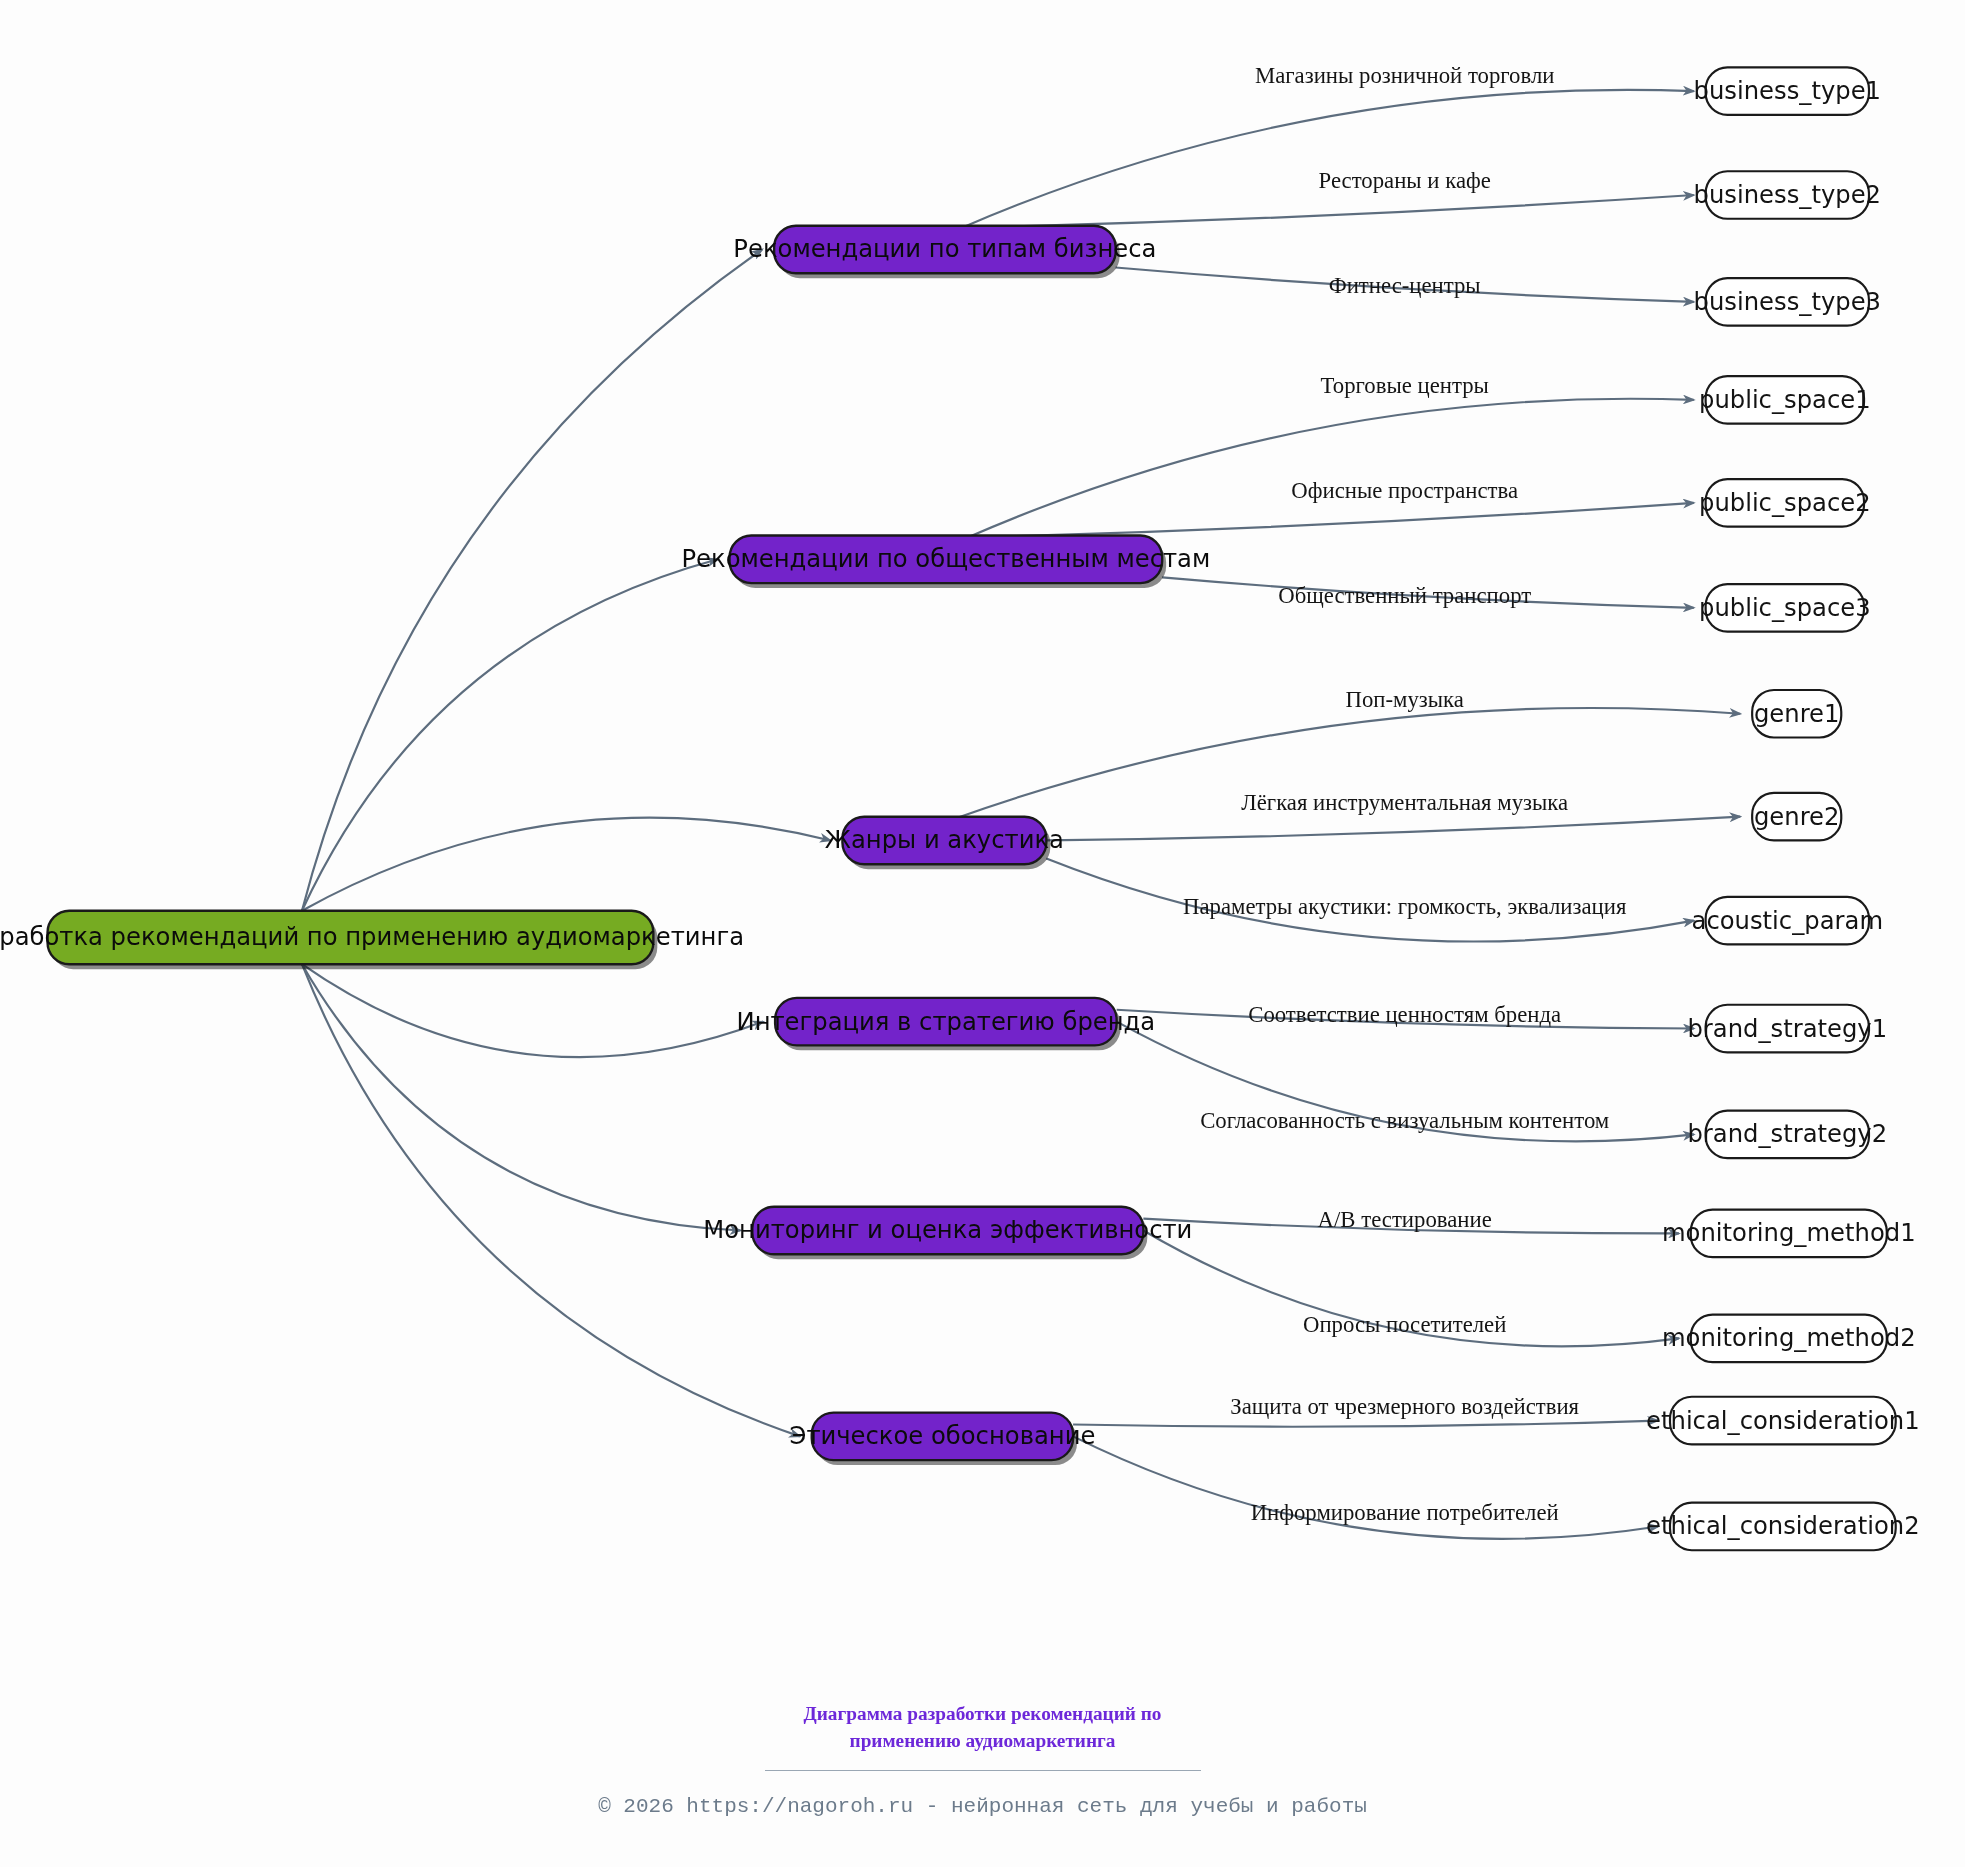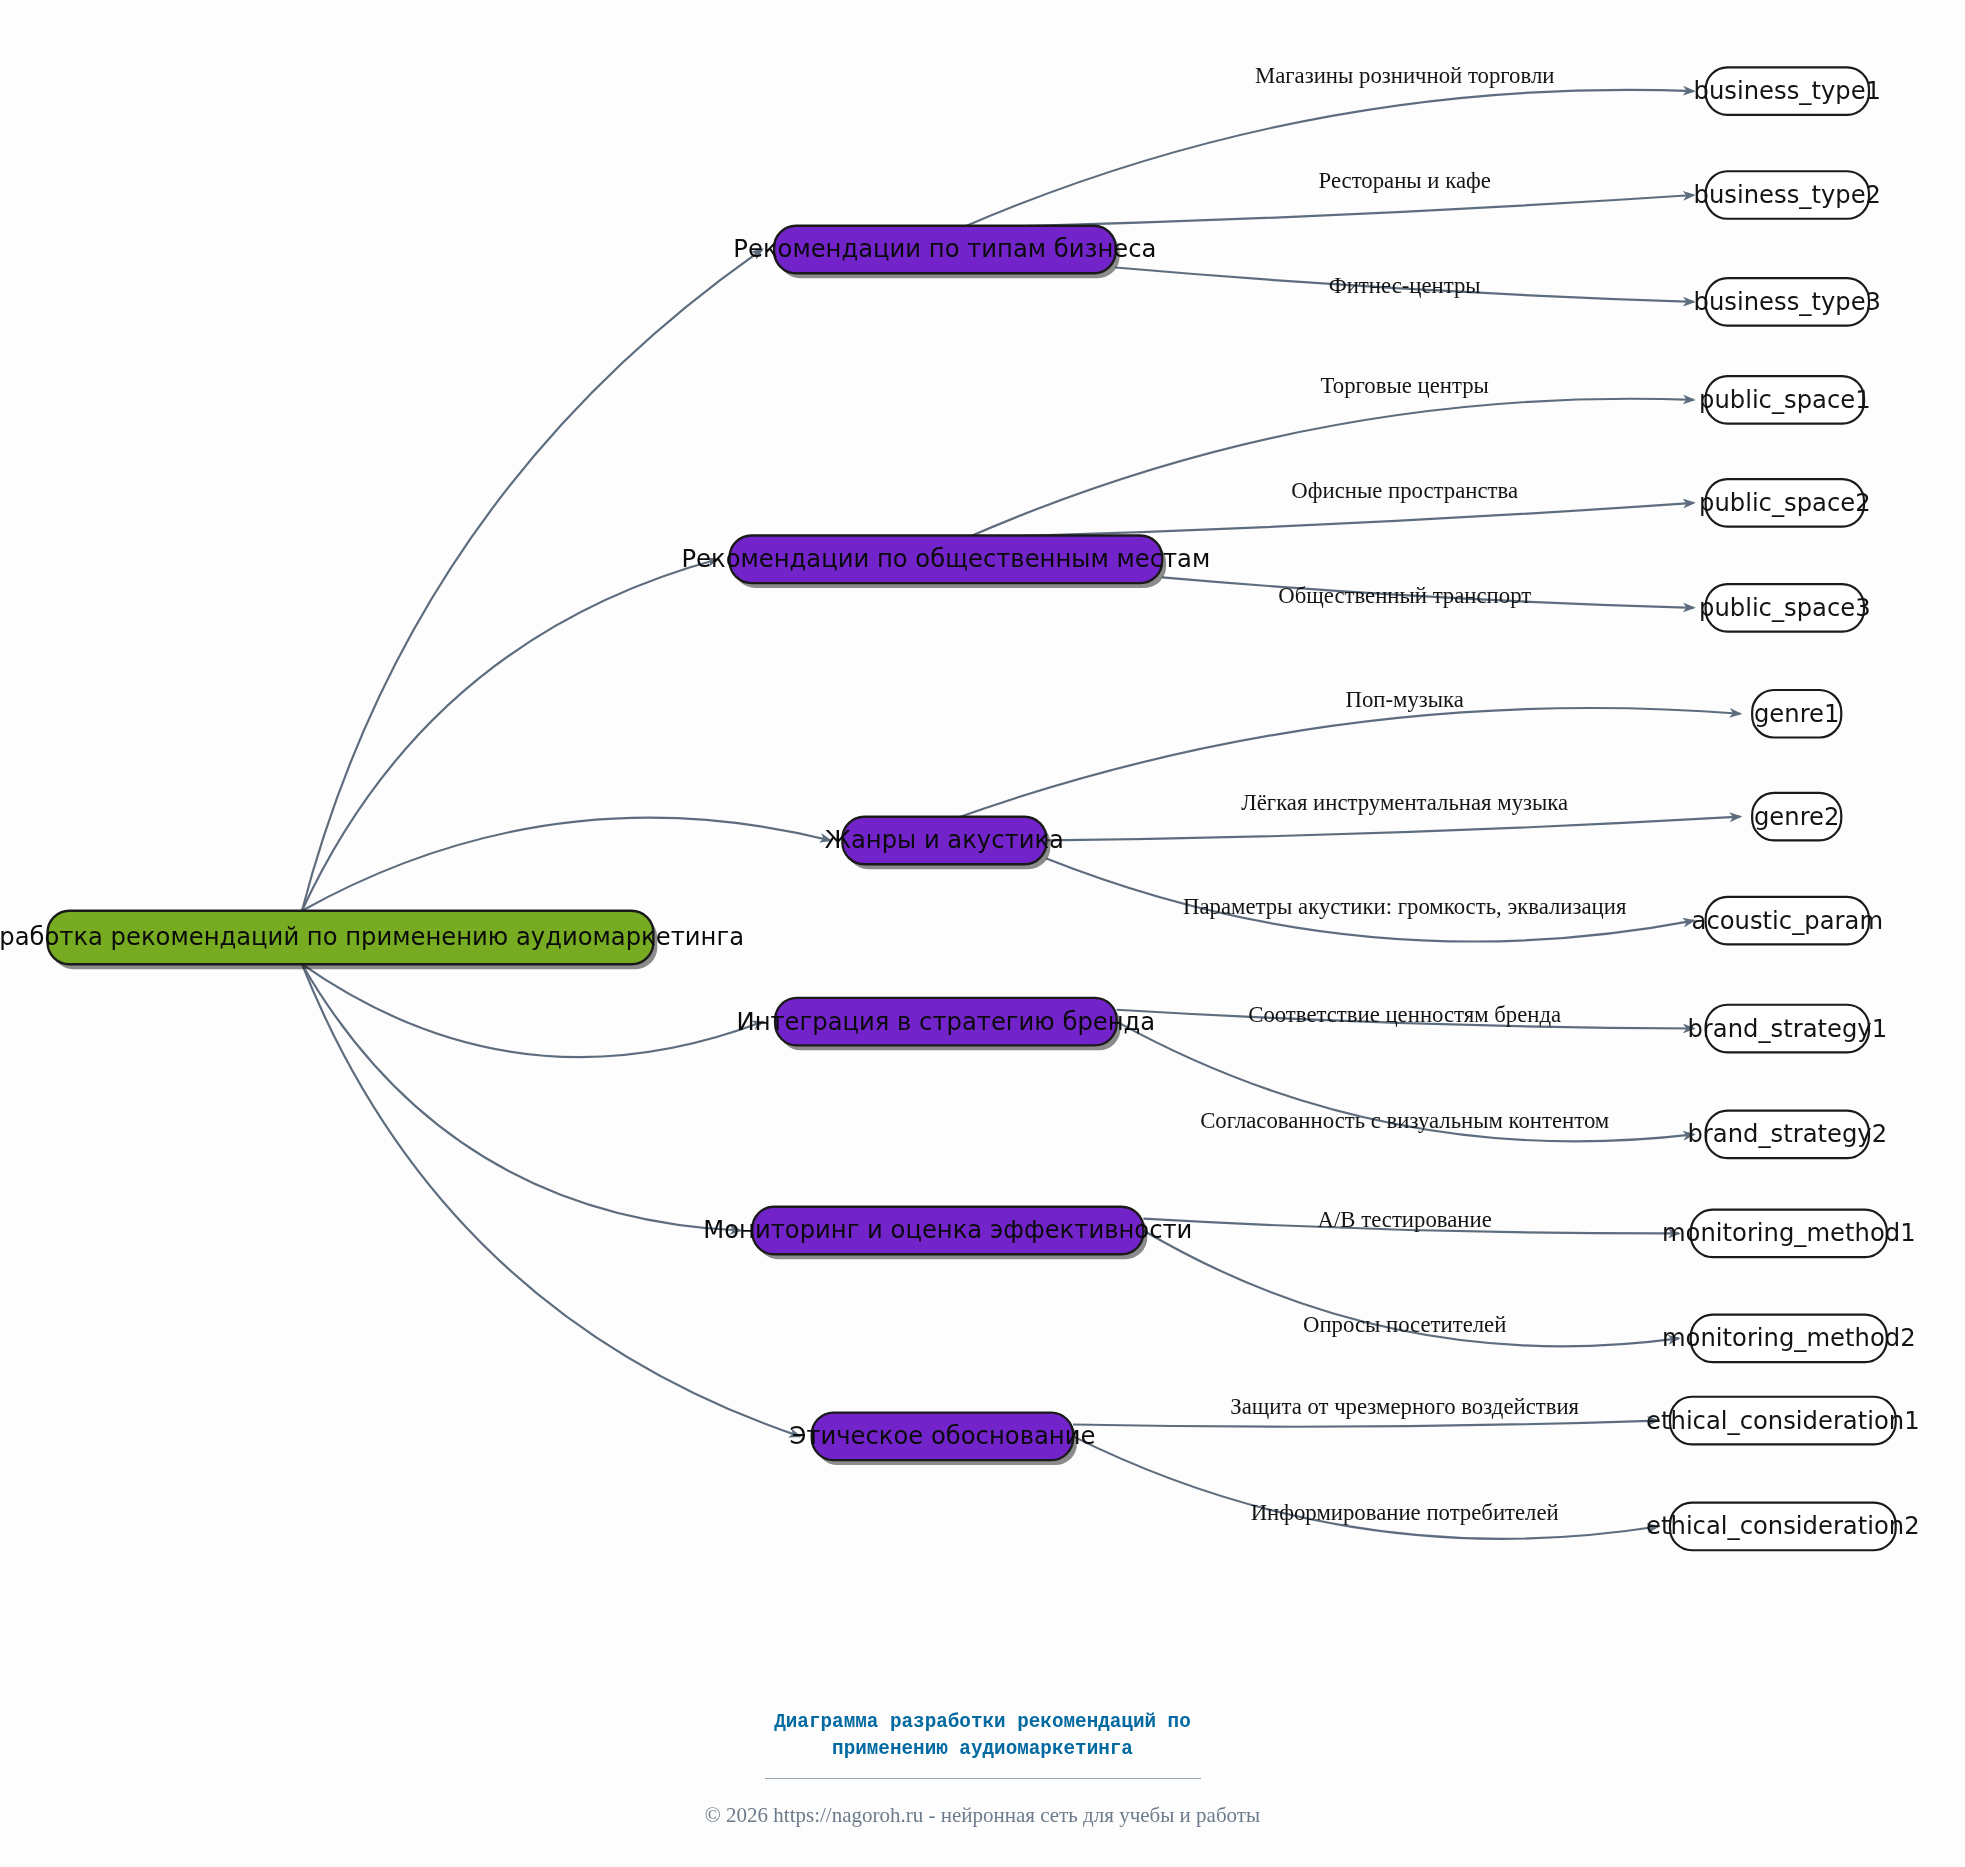--- a/index.html
+++ b/index.html
@@ -72,36 +72,36 @@
     text-anchor: middle;
   }
   .footer-block {
     position: absolute;
     left: 0;
     right: 0;
     top: 1701px;
     text-align: center;
   }
   .footer-title {
-    font-family: Liberation Mono, monospace;
+    font-family: Liberation Serif, serif;
     font-size: 19.3px;
     font-weight: bold;
-    color: #0369a1;
+    color: #6d28d9;
     line-height: 1.38;
     max-width: 465px;
-    margin: 8px auto;
+    margin: 0 auto;
   }
   .footer-rule {
     width: 436px;
     height: 0;
     border-top: 1.6px solid #9aa7b4;
     margin: 16px auto 0 auto;
   }
   .footer-credit {
-    font-family: Liberation Serif, serif;
+    font-family: Liberation Mono, monospace;
     font-size: 21px;
     color: #6c7b8b;
     margin-top: 24px;
   }
 </style>
 </head>
 <body>
 
 <div id="diagram-root">
   <svg id="mindmap" viewBox="0 0 1985 1886">

